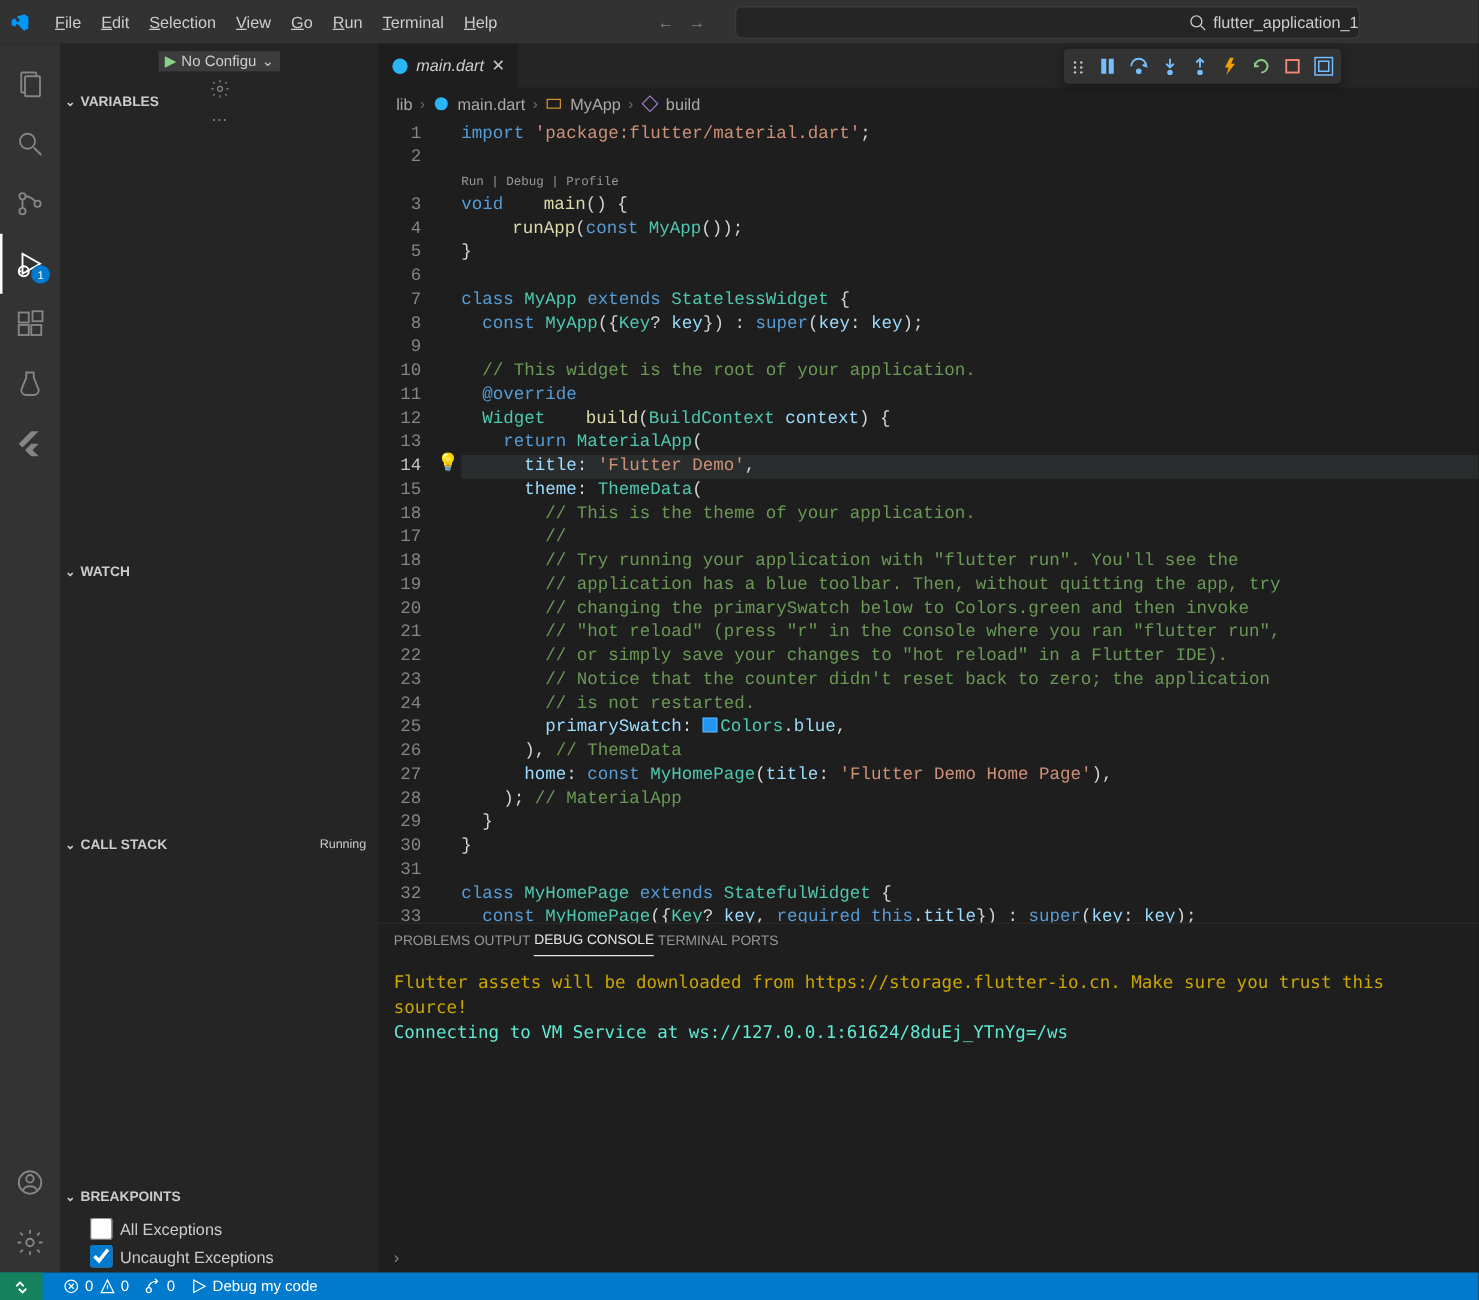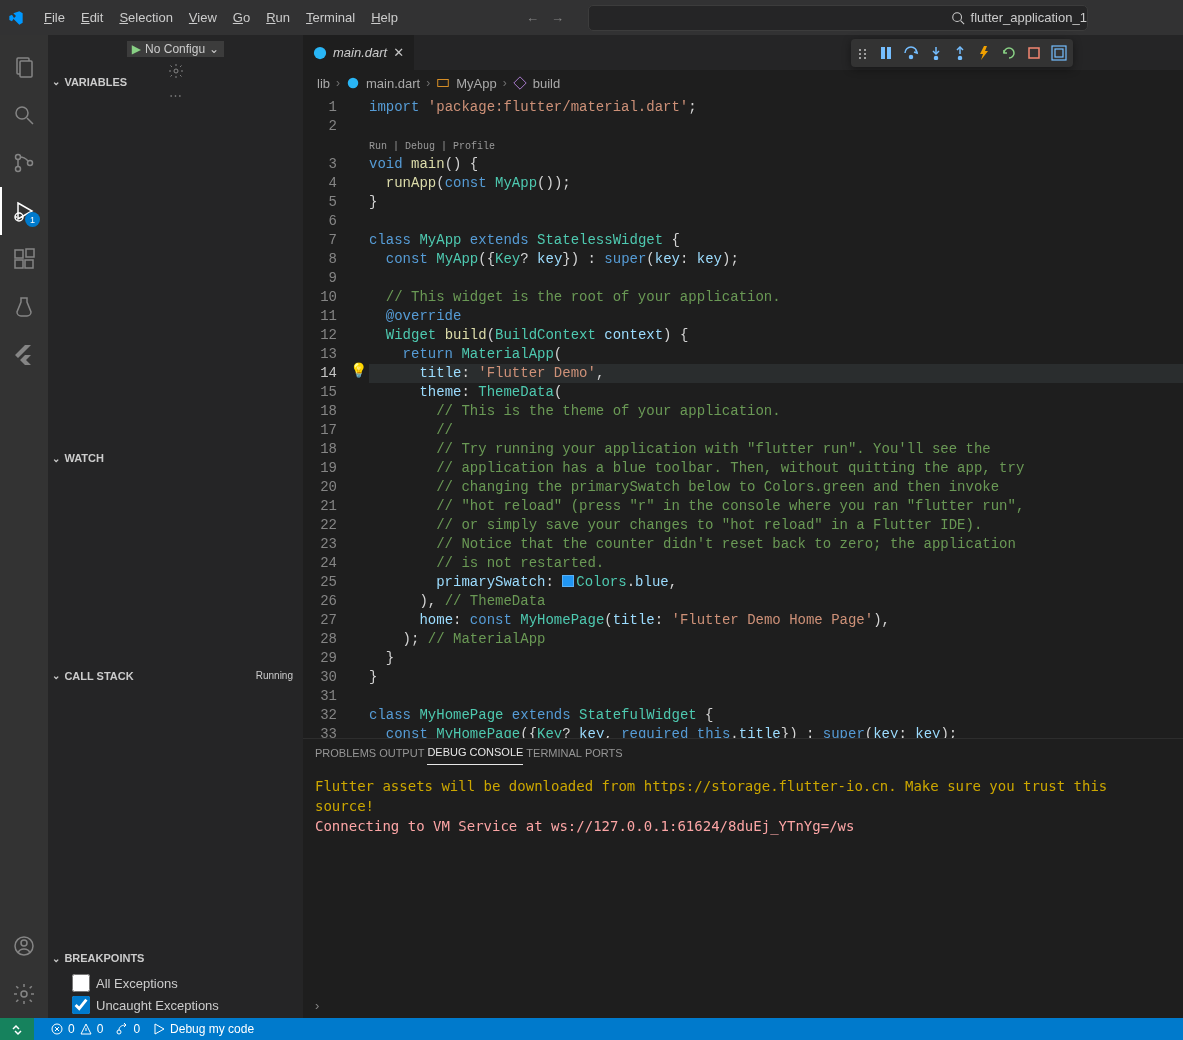--- a/index.html
+++ b/index.html
@@ -46,35 +46,35 @@
 .gutter { width:50px; text-align:right; color:#858585; padding-right:16px; padding-top:2px;}
 .glyph-margin { width:16px; position:relative;}
 .code { flex:1; padding-top:2px; white-space:pre; position:relative;}
 .line { height:19px; }
 .line.current { background:#2a2d2e; }
 .line.current-gutter { color:#c6c6c6; }
 .bulb { position:absolute; left:-3px; color:#ffcc00; font-size:14px;}
 .kw { color:#569cd6;}
 .str { color:#ce9178;}
 .type { color:#4ec9b0;}
-.fn { color:#dcdcaa;}
+.fn { color:#dcdcaa;margin-left:24px;}
 .var { color:#9cdcfe;}
 .com { color:#6a9955;}
 .at { color:#569cd6;}
 .prop { color:#9cdcfe;}
 .p { color:#d4d4d4;}
 .codelens { color:#999999; font-size:10px;}
 .colorbox { display:inline-block; width:12px; height:12px; background:#2196f3; border:1px solid #ffffff40; vertical-align:-1px; margin-right:2px;}
 .panel { height:280px; background:#1e1e1e; border-top:1px solid #2d2d2d; display:flex; flex-direction:column;}
 .panel-tabs { height:33px; display:flex; align-items:center; gap:3px; padding:0 12px;}
 .panel-tab { font-size:11px; color:#969696; cursor:pointer; padding-bottom:6px;}
 .panel-tab.active { color:#e7e7e7; border-bottom:1px solid #e7e7e7;}
 .panel-content { flex:1; padding:4px 12px; font-family:Consolas,monospace; font-size:14px; line-height:20px;}
 .console-warn { color:#cca700;}
-.console-info { color:#fca5a5;}
+.console-info { color:#5eead4;}
 .panel-input { height:26px; display:flex; align-items:center; padding:0 12px;}
 .panel-input .chev { color:#858585;}
 .statusbar { height:22px; background:#007acc; display:flex; align-items:center; color:#ffffff; font-size:12px; padding:0 8px; gap:12px;}
 .statusbar .remote { background:#16825d; margin:-8px; margin-right:4px; width:34px; height:22px; display:flex; align-items:center; justify-content:center;}
 .statusbar .item { display:flex; align-items:center; gap:4px; cursor:pointer;}
 </style>
 </head>
 <body>
 
 <div class="titlebar">

